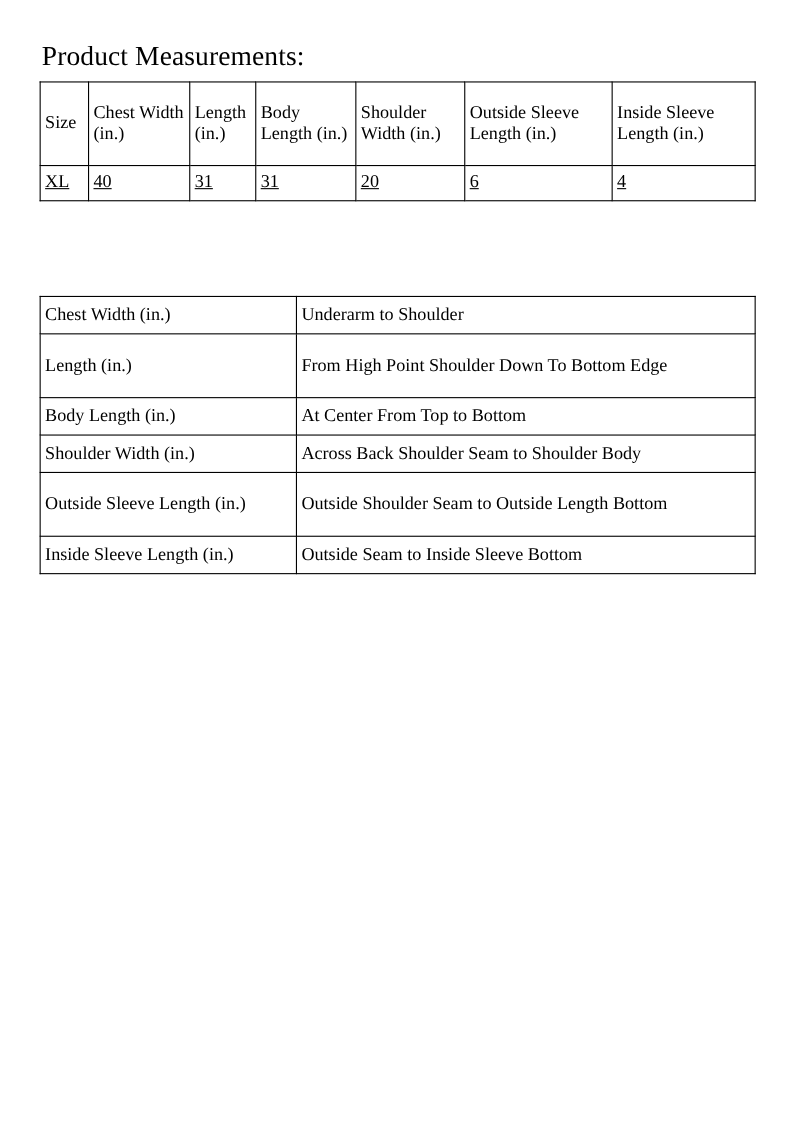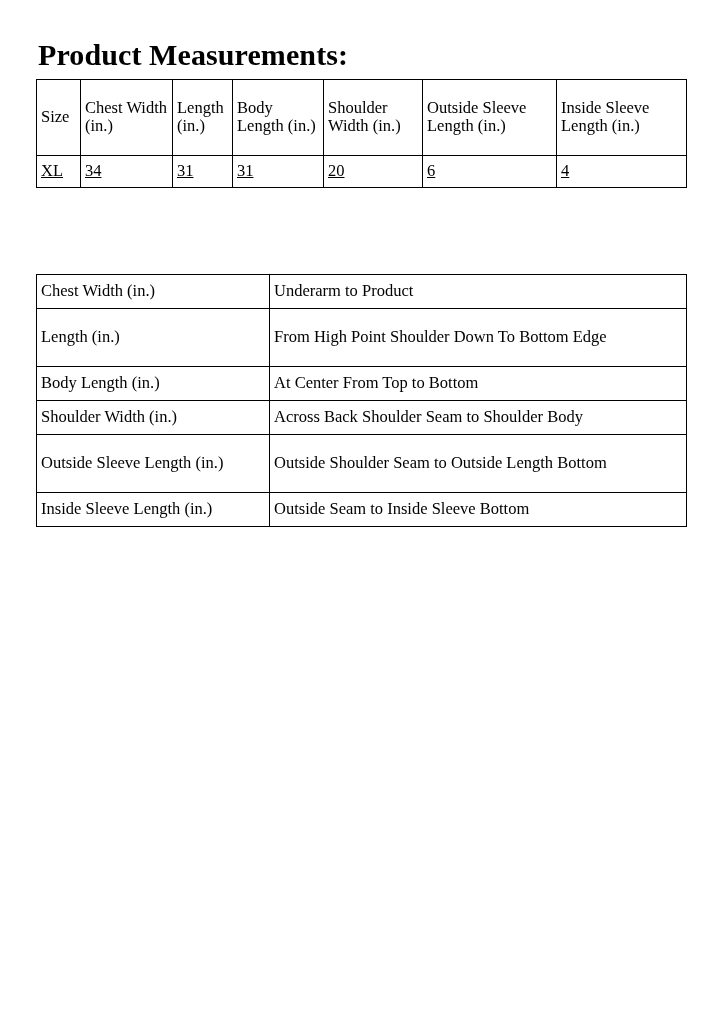--- a/index.html
+++ b/index.html
@@ -18,22 +18,22 @@
   .page {
     position: absolute;
     left: 0;
     top: 0;
     width: 724px;
     height: 1024px;
     box-sizing: border-box;
     padding: 38px 36px;
   }
   .section-title {
-    font-size: 30px;
-    font-weight: bold;
+    font-size: 25px;
+    font-weight: normal;
     font-family: "Liberation Serif", serif;
     margin: 0 0 8px 2px;
     line-height: 1.1;
     letter-spacing: 0.1px;
   }
   .spacer {
     height: 86px;
   }
   table {
     border-collapse: collapse;
@@ -113,42 +113,42 @@
         <th>Length (in.)</th>
         <th>Body Length (in.)</th>
         <th>Shoulder Width (in.)</th>
         <th>Outside Sleeve Length (in.)</th>
         <th>Inside Sleeve Length (in.)</th>
       </tr>
     </thead>
     <tbody>
       <tr>
         <td>XL</td>
-        <td>34</td>
+        <td>40</td>
         <td>31</td>
         <td>31</td>
         <td>20</td>
         <td>6</td>
         <td>4</td>
       </tr>
     </tbody>
   </table>
 
   <div class="spacer"></div>
 
 
   <table id="desc-table">
     <colgroup>
       <col class="d0">
         <col class="d1">
     </colgroup>
     <tbody>
       <tr>
         <td class="norm">Chest Width (in.)</td>
-        <td class="norm">Underarm to Product</td>
+        <td class="norm">Underarm to Shoulder</td>
       </tr>
       <tr>
         <td class="tall">Length (in.)</td>
         <td class="tall">From High Point Shoulder Down To Bottom Edge</td>
       </tr>
       <tr>
         <td class="norm">Body Length (in.)</td>
         <td class="norm">At Center From Top to Bottom</td>
       </tr>
       <tr>

